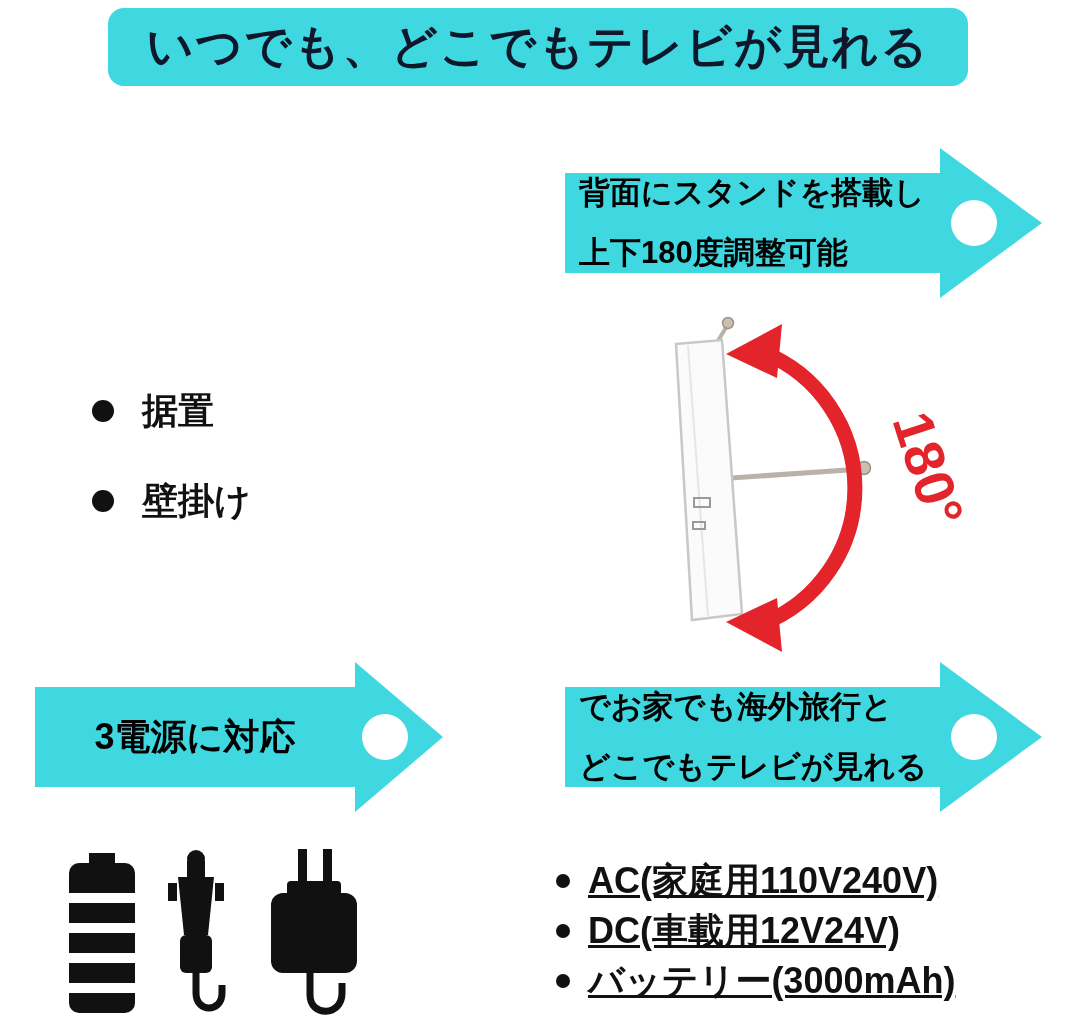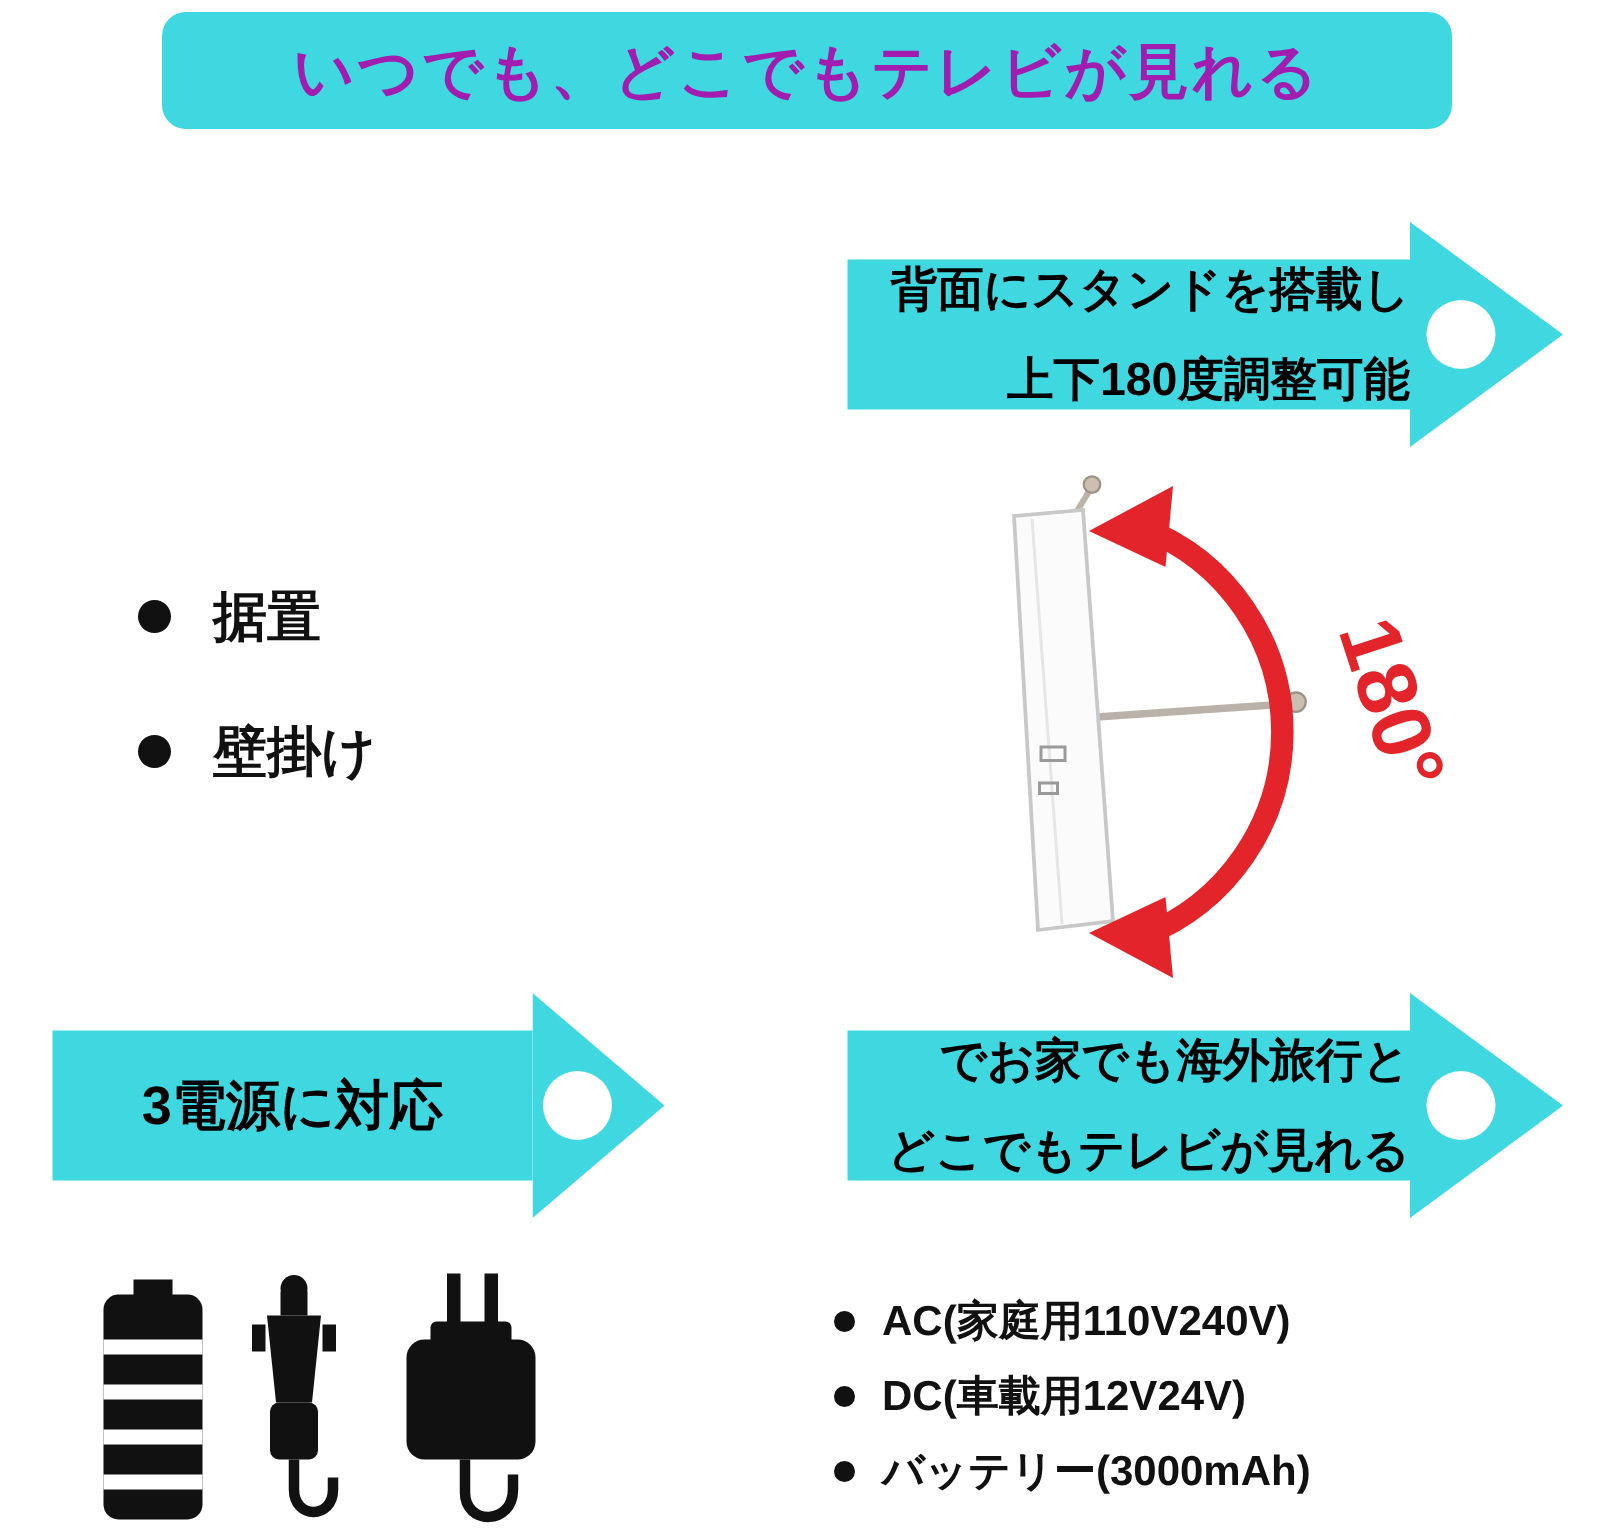--- a/index.html
+++ b/index.html
@@ -5,42 +5,42 @@
   html,body{margin:0;padding:0;background:#ffffff;}
   .canvas{
     position:relative;width:1080px;height:1024px;background:#ffffff;overflow:hidden;
     font-family:"Liberation Sans","DejaVu Sans",sans-serif;color:#111;
   }
   
   .title-banner{
     position:absolute;left:108px;top:8px;width:860px;height:78px;
     background:#3FD8E1;border-radius:16px;
     display:flex;align-items:center;justify-content:center;
-    font-size:40px;font-weight:700;letter-spacing:2px;color:#a21caf;
+    font-size:46px;font-weight:700;letter-spacing:2px;color:#0f172a;
   }
   
   .arrow{position:absolute;height:150px;}
   .arrow-body{
     position:absolute;top:25px;height:100px;background:#3FD8E1;
     display:flex;flex-direction:column;justify-content:center;color:#000;font-weight:700;
   }
   .arrow-body.center{align-items:center;}
-  .arrow-body.leftalign{align-items:flex-end;padding-left:14px;box-sizing:border-box;gap:18px;}
+  .arrow-body.leftalign{align-items:flex-start;padding-left:14px;box-sizing:border-box;gap:18px;}
   .arrow-head{position:absolute;top:0;}
   .arrow-head polygon{fill:#3FD8E1;}
   .arrow-head circle{fill:#ffffff;}
   .single-label{font-size:36px;line-height:1;}
   .dual-label{font-size:31px;line-height:1.35;}
   
   .feature-list{position:absolute;left:92px;top:366px;}
   .feature-item{display:flex;align-items:center;height:90px;font-size:36px;font-weight:600;color:#111;}
   .feature-item .dot{width:22px;height:22px;border-radius:50%;background:#111;margin-right:28px;flex:none;}
   
   .power-list{position:absolute;left:556px;top:856px;}
-  .power-item{display:flex;align-items:center;height:50px;font-size:28px;font-weight:600;color:#111;}
+  .power-item{display:flex;align-items:center;height:50px;font-size:36px;font-weight:600;color:#111;text-decoration:underline;}
   .power-item .dot{width:14px;height:14px;border-radius:50%;background:#111;margin-right:18px;flex:none;}
   
   .tv-illustration{position:absolute;left:630px;top:312px;}
   .power-icons{position:absolute;left:55px;top:845px;}
 </style>
 </head>
 <body>
 
 <div class="canvas">
 

